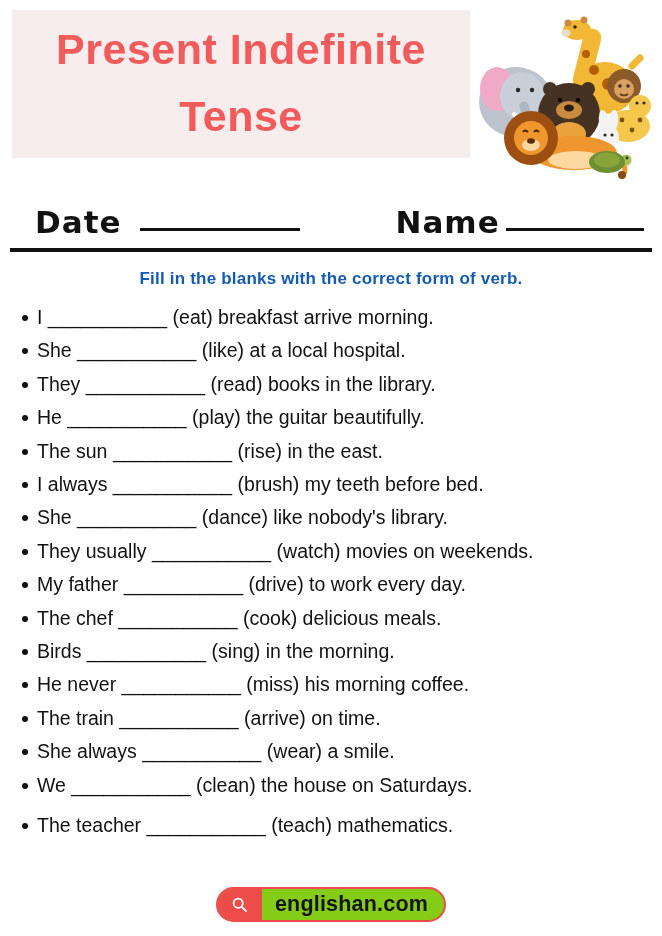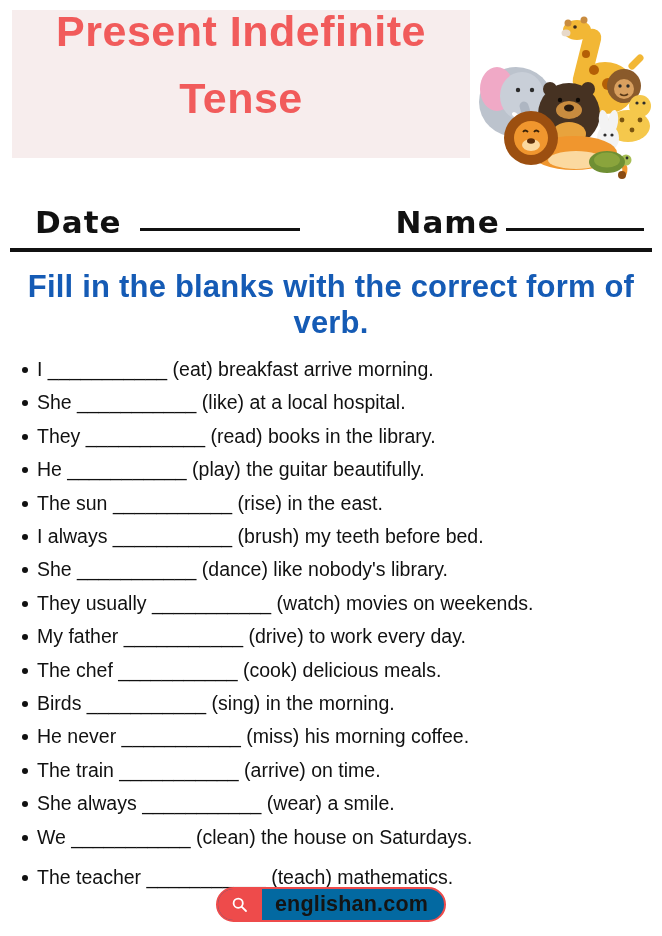--- a/index.html
+++ b/index.html
@@ -20,21 +20,21 @@
   
   .header{display:flex;align-items:flex-start;padding:10px 0 0 12px;}
   .title-box{
     width:458px;height:148px;background:var(--header-bg);
     text-align:center;flex:0 0 auto;
   }
   .title-line{
     color:var(--accent);font-weight:bold;font-size:43px;line-height:1;
     letter-spacing:0.5px;
   }
-  .title-line.first{}
+  .title-line.first{padding-top:18px;}
   .title-line.second{padding-top:24px;}
   .animals-wrap{width:184px;height:170px;flex:0 0 auto;margin-left:4px;}
   .animals-wrap svg{width:100%;height:100%;display:block;}
 
   
   .fields-row{
     display:flex;align-items:flex-end;
     margin:18px 18px 0 35px;height:40px;
   }
   .field-label{
@@ -44,42 +44,42 @@
   .rule{border-top:3px solid var(--ink);height:0;margin-bottom:7px;}
   .rule.date-rule{width:160px;margin-left:18px;}
   .name-label{margin-left:96px;}
   .rule.name-rule{flex:1;margin-left:6px;}
 
   .divider{border-top:4px solid var(--ink);margin:10px 10px 0 10px;}
 
   
   .instruction{
     text-align:center;color:var(--blue);font-weight:bold;
-    font-size:31px;margin-top:17px;letter-spacing:0.2px;
+    font-size:17px;margin-top:17px;letter-spacing:0.2px;
   }
 
   
   ul.items{list-style:none;margin:12px 0 0 0;padding-left:22px;}
   ul.items li{
     position:relative;padding-left:15px;
     font-size:19.5px;line-height:33.4px;color:var(--ink);
     white-space:nowrap;
   }
   ul.items li::before{
     content:"";position:absolute;left:0;top:14px;
     width:6px;height:6px;border-radius:50%;background:var(--ink);
   }
   ul.items li:nth-child(16){margin-top:7px;}
 
   
   .footer{position:absolute;left:0;right:0;top:887px;text-align:center;}
   .pill{
     display:inline-flex;align-items:stretch;height:35px;
     border:2px solid var(--footer-red);border-radius:18px;
-    overflow:hidden;background:#0369a1;
+    overflow:hidden;background:#84cc16;
   }
   .pill-icon{
     background:var(--footer-red);width:44px;
     display:flex;align-items:center;justify-content:center;
   }
   .pill-text{
     display:flex;align-items:center;padding:0 16px 0 13px;
     font-weight:bold;font-size:21.5px;color:#141414;letter-spacing:0.2px;
   }
 </style>

